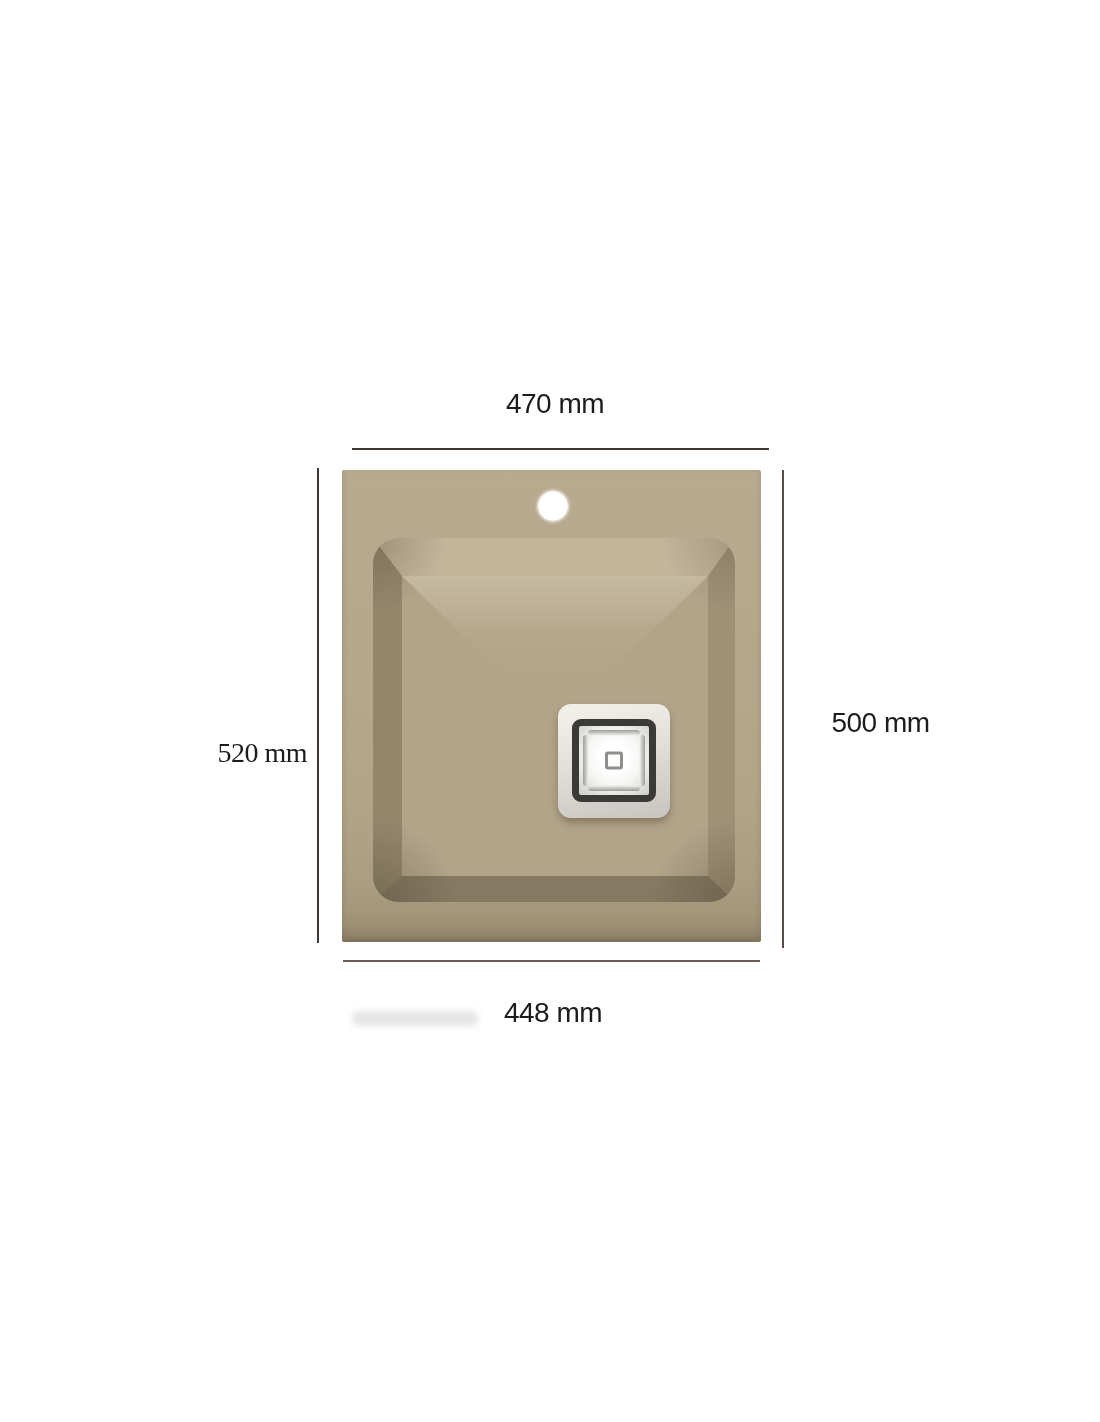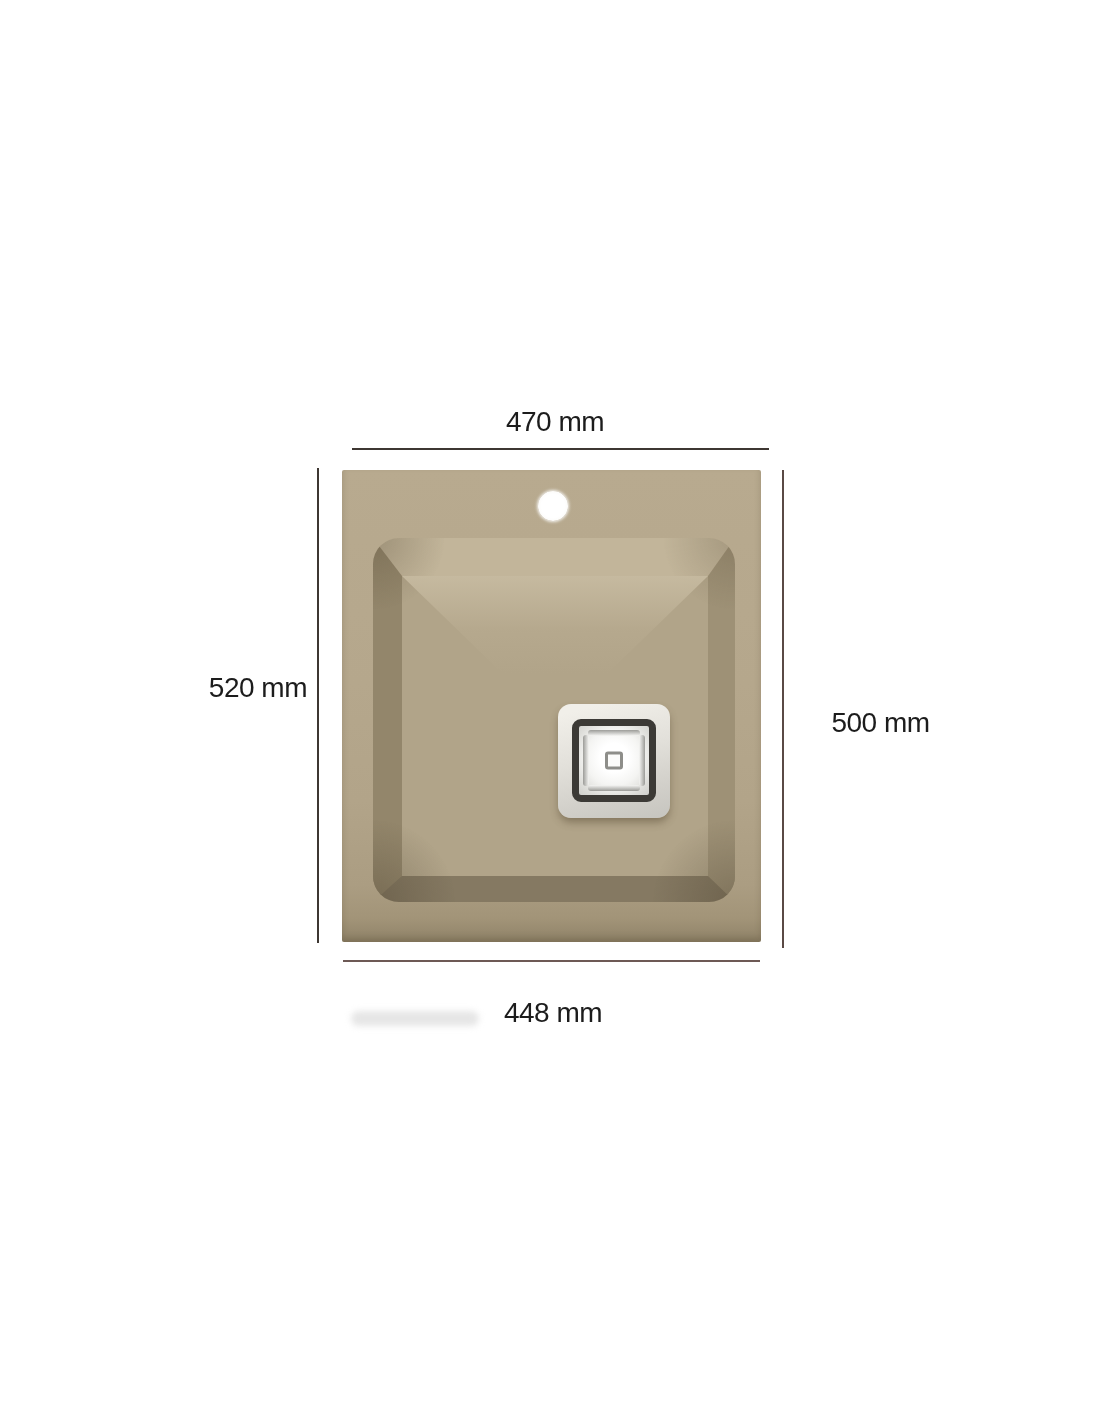--- a/index.html
+++ b/index.html
@@ -29,22 +29,22 @@
   .dim-label.right  { text-align: right; }
 
   .dim-line { position: absolute; }
   .dim-line.h { height: 2px; }
   .dim-line.v { width: 2px; }
   .line-top    { left: 352px; top: 448px; width: 417px; background: var(--line, #3e3732); }
   .line-left   { left: 317px; top: 468px; height: 475px; background: var(--line, #3e3732); }
   .line-right  { left: 782px; top: 470px; height: 478px; background: var(--line_right, #5a4a45); }
   .line-bottom { left: 343px; top: 960px; width: 417px; background: var(--line_bottom, #6d5955); }
 
-  .label-top    { left: 455px; top: 408px; width: 200px; }
-  .label-left   { left: 100px; top: 674px; width: 207px; }
+  .label-top    { left: 455px; top: 390px; width: 200px; }
+  .label-left   { left: 100px; top: 739px; width: 207px; font-family: Liberation Serif, serif; }
   .label-right  { left: 777px; top: 709px; width: 207px; text-align: center; }
   .label-bottom { left: 453px; top: 999px; width: 200px; }
 
   
   .sink {
     position: absolute;
     left: 342px; top: 470px;
     width: 419px; height: 472px;
     border-radius: 2px;
     background: linear-gradient(180deg,

